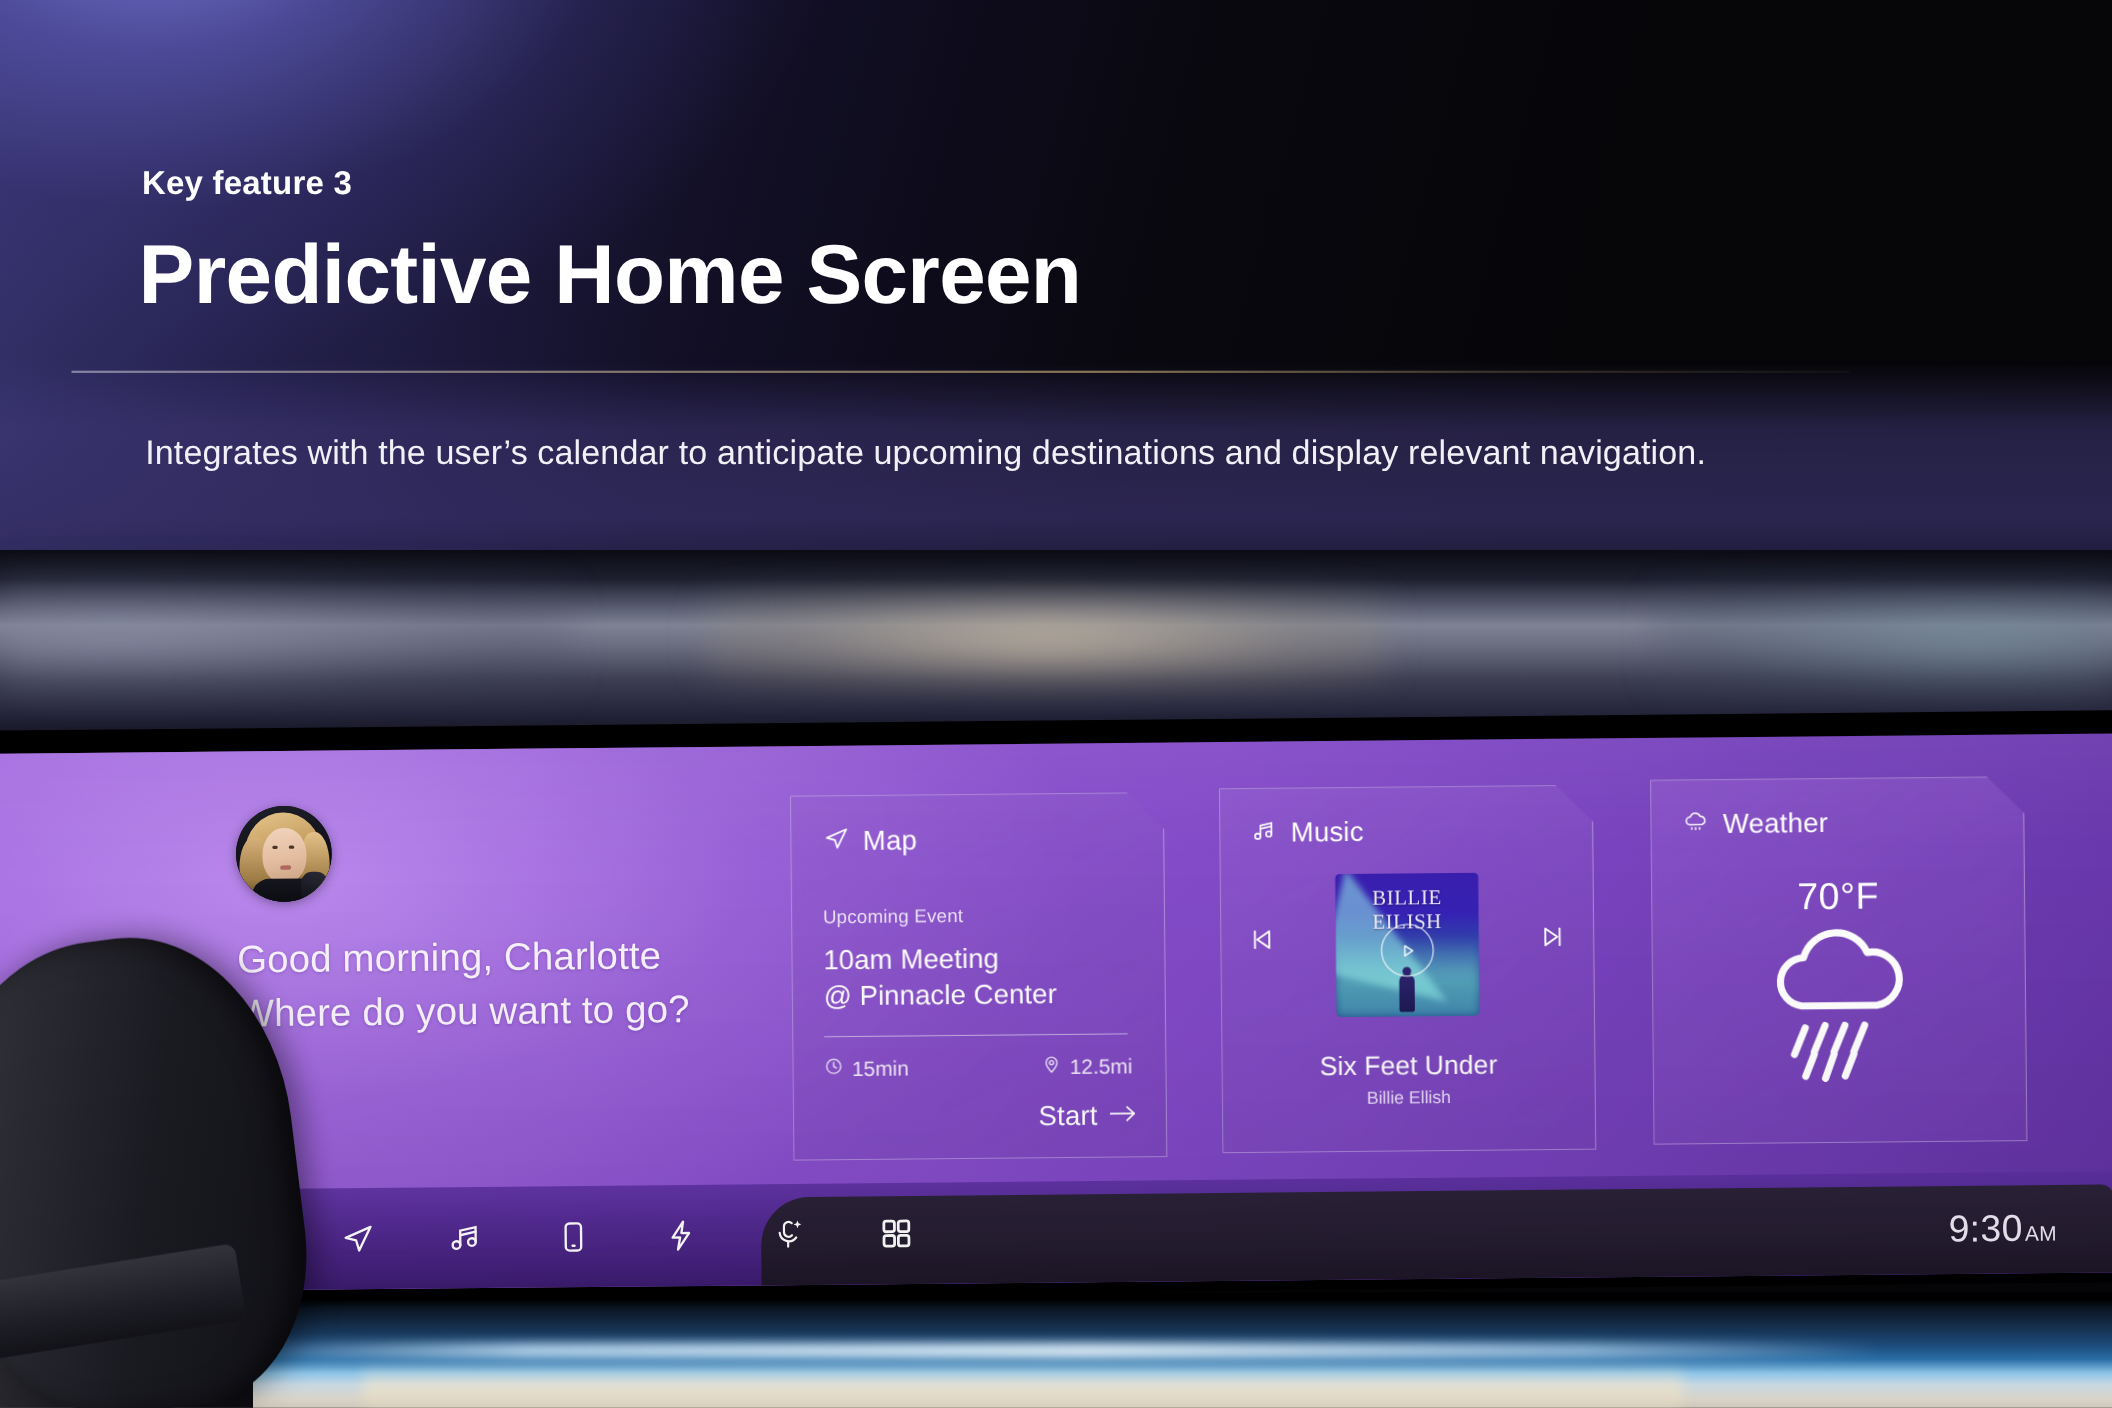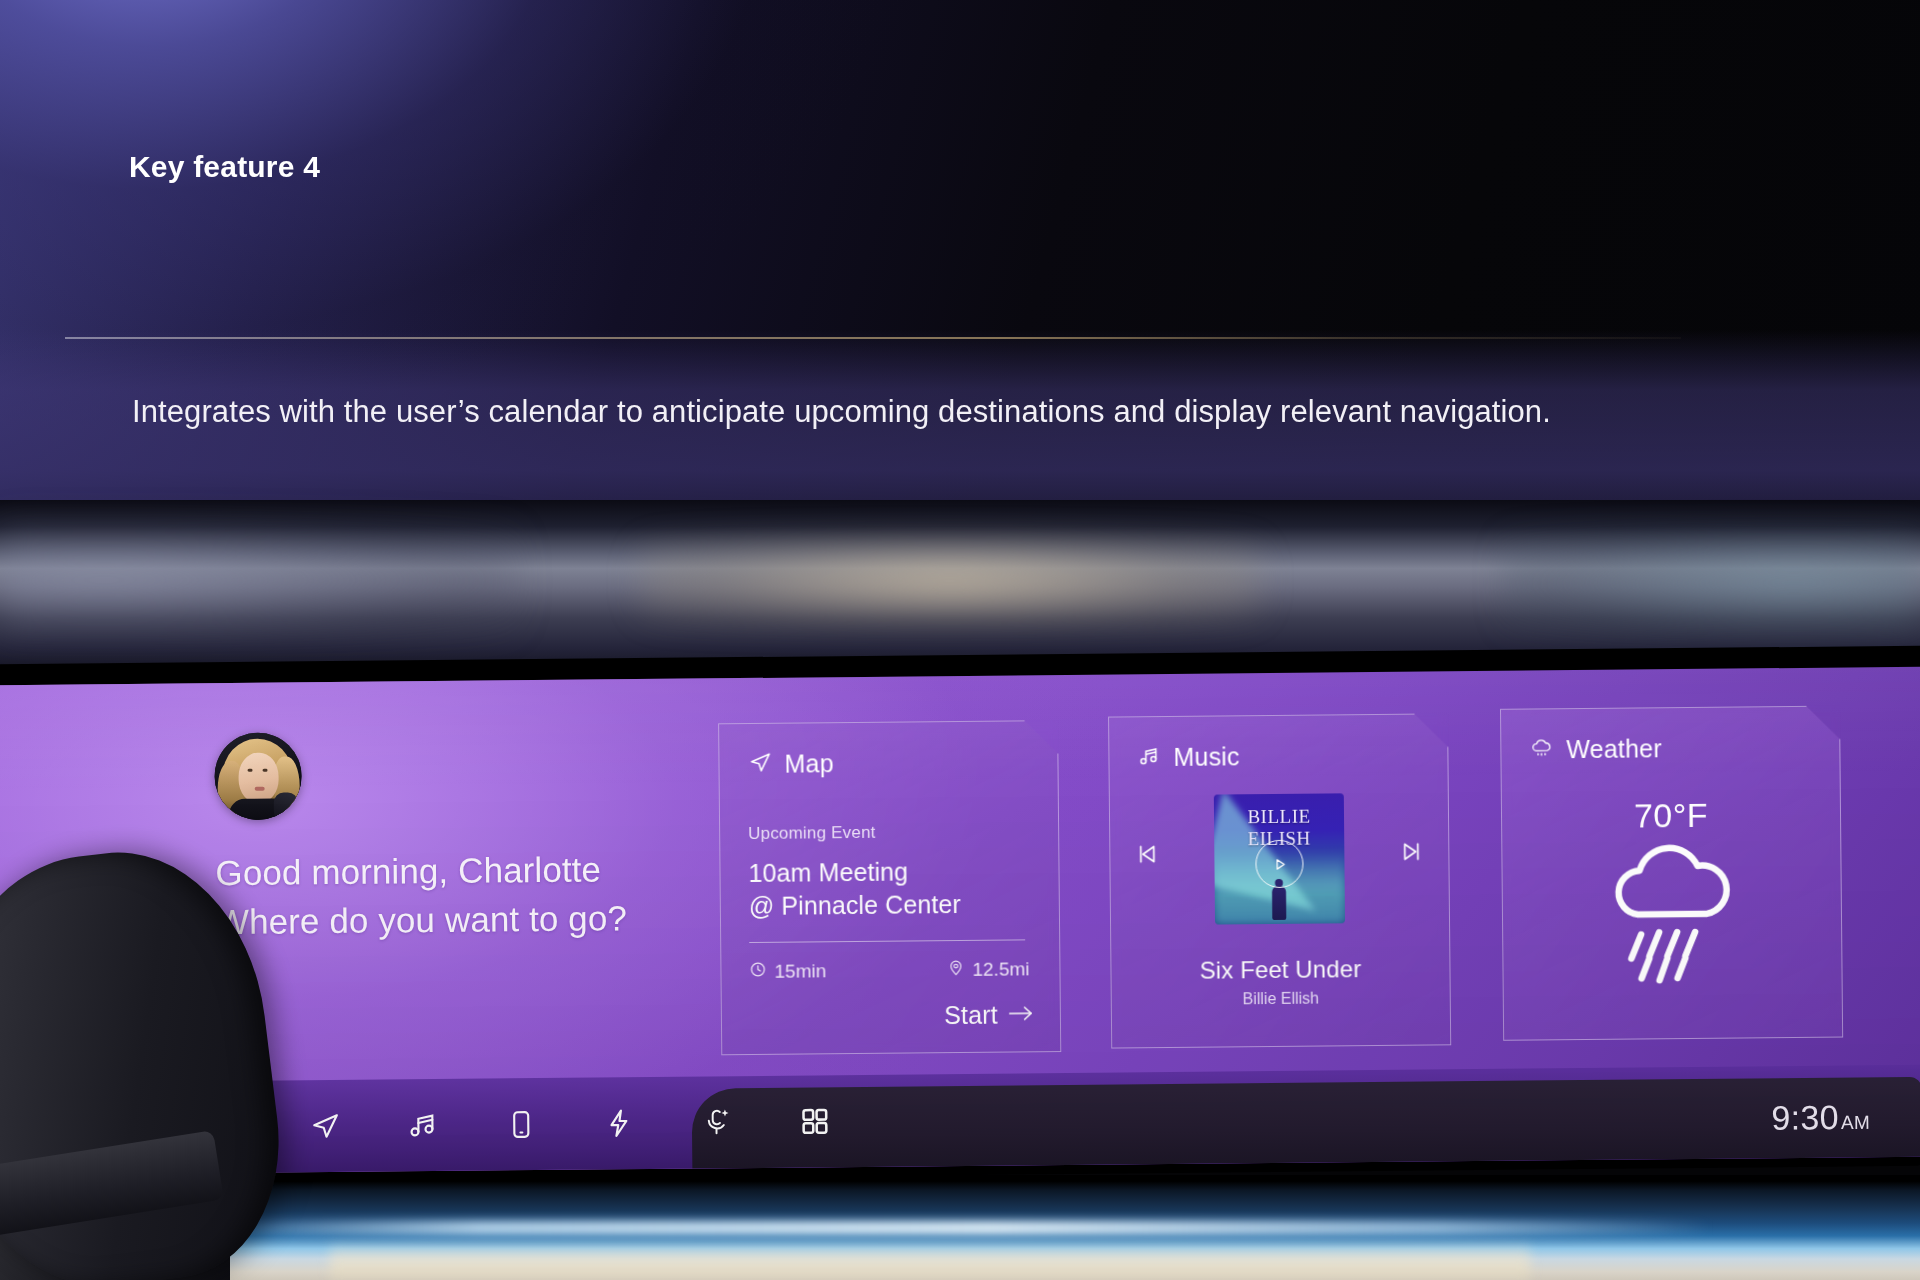--- a/index.html
+++ b/index.html
@@ -239,21 +239,22 @@
     pointer-events:none; transform:rotate(-0.55deg);
   }
 </style>
 </head>
 <body>
 
 <div id="stage">
 
   <div class="hero">
     <div class="hero-sheen"></div>
-    <div class="eyebrow">Key feature 4</div>
+    <div class="eyebrow">Key feature 3</div>
+    <div class="headline">Predictive Home Screen</div>
     <div class="divider"></div>
     <div class="subhead">Integrates with the user’s calendar to anticipate upcoming destinations and display relevant navigation.</div>
   </div>
 
   <div class="interior-band">
     <div class="left-glow"></div>
     <div class="right-glow"></div>
   </div>
 
   <div class="bezel"></div>

